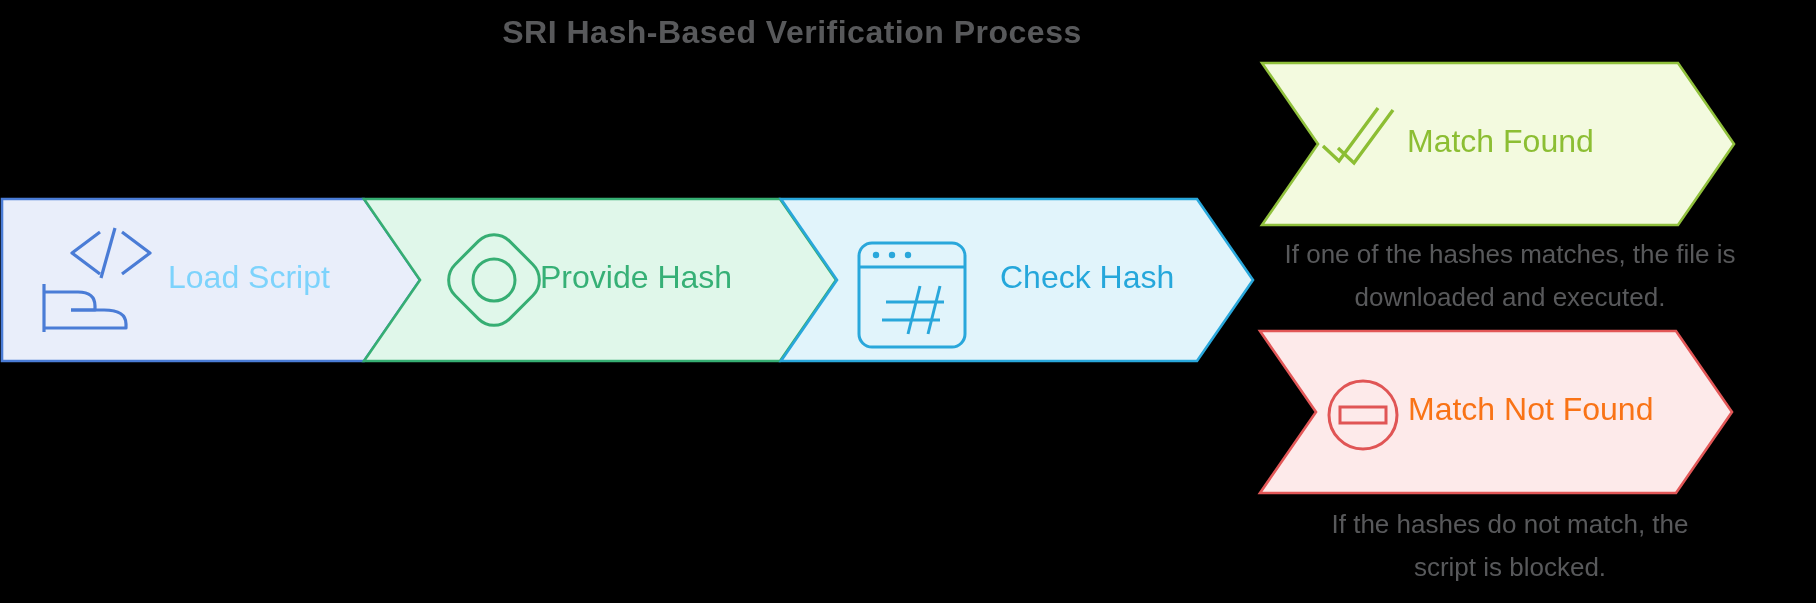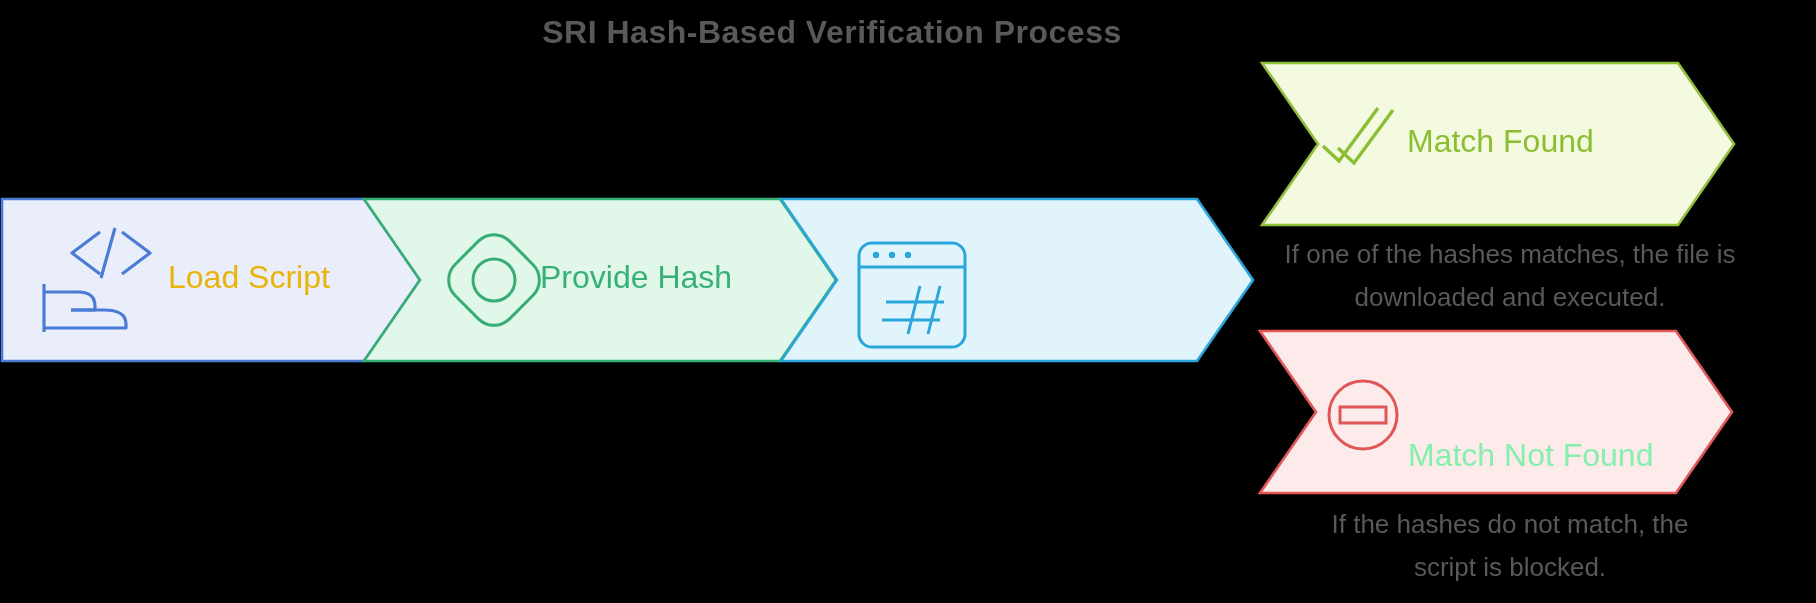--- a/index.html
+++ b/index.html
@@ -3,28 +3,28 @@
 <meta charset="utf-8">
 <style>
   html,body{margin:0;padding:0;background:#000;}
   #canvas{
     position:relative;width:1816px;height:603px;background:#000;overflow:hidden;
     font-family:"Liberation Sans","DejaVu Sans",sans-serif;
   }
   .abs{position:absolute;}
   #diagram-title{
     left:0;top:14px;width:1584px;text-align:center;
-    font-size:32px;font-weight:700;color:#58595B;letter-spacing:.5px;padding-left:40px;
+    font-size:32px;font-weight:700;color:#58595B;letter-spacing:.5px;
   }
   .step-label{font-size:32px;font-weight:400;white-space:nowrap;}
-  .lbl-load{left:168px;top:259px;color:#eab308;}
+  .lbl-load{left:168px;top:259px;color:#7dd3fc;}
   .lbl-provide{left:540px;top:259px;color:#36B076;}
   .lbl-check{left:1000px;top:259px;color:#25A7DB;}
   .lbl-found{left:1407px;top:123px;color:#8CBE33;}
-  .lbl-notfound{left:1408px;top:391px;color:#86efac;margin-top:46px;}
+  .lbl-notfound{left:1408px;top:391px;color:#f97316;}
   .desc{
     width:640px;text-align:center;color:#58595B;
     font-size:26px;line-height:43px;
   }
   .desc div{white-space:nowrap;}
   #desc-found{left:1190px;top:233px;}
   #desc-notfound{left:1190px;top:503px;}
   svg{display:block;overflow:visible;}
 </style>
 </head>
@@ -63,20 +63,21 @@
     <rect x="3" y="3" width="106" height="104" rx="13"></rect>
     <line x1="3" y1="27" x2="109" y2="27"></line>
     <circle cx="20" cy="15" r="3.2" fill="#29A7DB" stroke="none"></circle>
     <circle cx="36" cy="15" r="3.2" fill="#29A7DB" stroke="none"></circle>
     <circle cx="52" cy="15" r="3.2" fill="#29A7DB" stroke="none"></circle>
     <line x1="30" y1="62" x2="88" y2="62"></line>
     <line x1="26" y1="80" x2="84" y2="80"></line>
     <line x1="52" y1="94" x2="64" y2="46"></line>
     <line x1="72" y1="94" x2="84" y2="46"></line>
   </svg>
+  <div class="abs step-label lbl-check">Check Hash</div>
 
   <svg class="abs" style="left:1260px;top:61px" width="476" height="166">
     <polygon points="2,2 418,2 474,83 418,164 2,164 58,83" fill="#F3FADF" stroke="#90C03C" stroke-width="2.6"></polygon>
   </svg>
   <svg class="abs" style="left:1318px;top:102px" width="86" height="70" viewBox="0 0 86 70" fill="none" stroke="#8CBE33" stroke-width="3.4">
     <polyline points="5,44 21,59 60,6"></polyline>
     <polyline points="20,46 36,61 75,8"></polyline>
   </svg>
   <div class="abs step-label lbl-found">Match Found</div>
 

